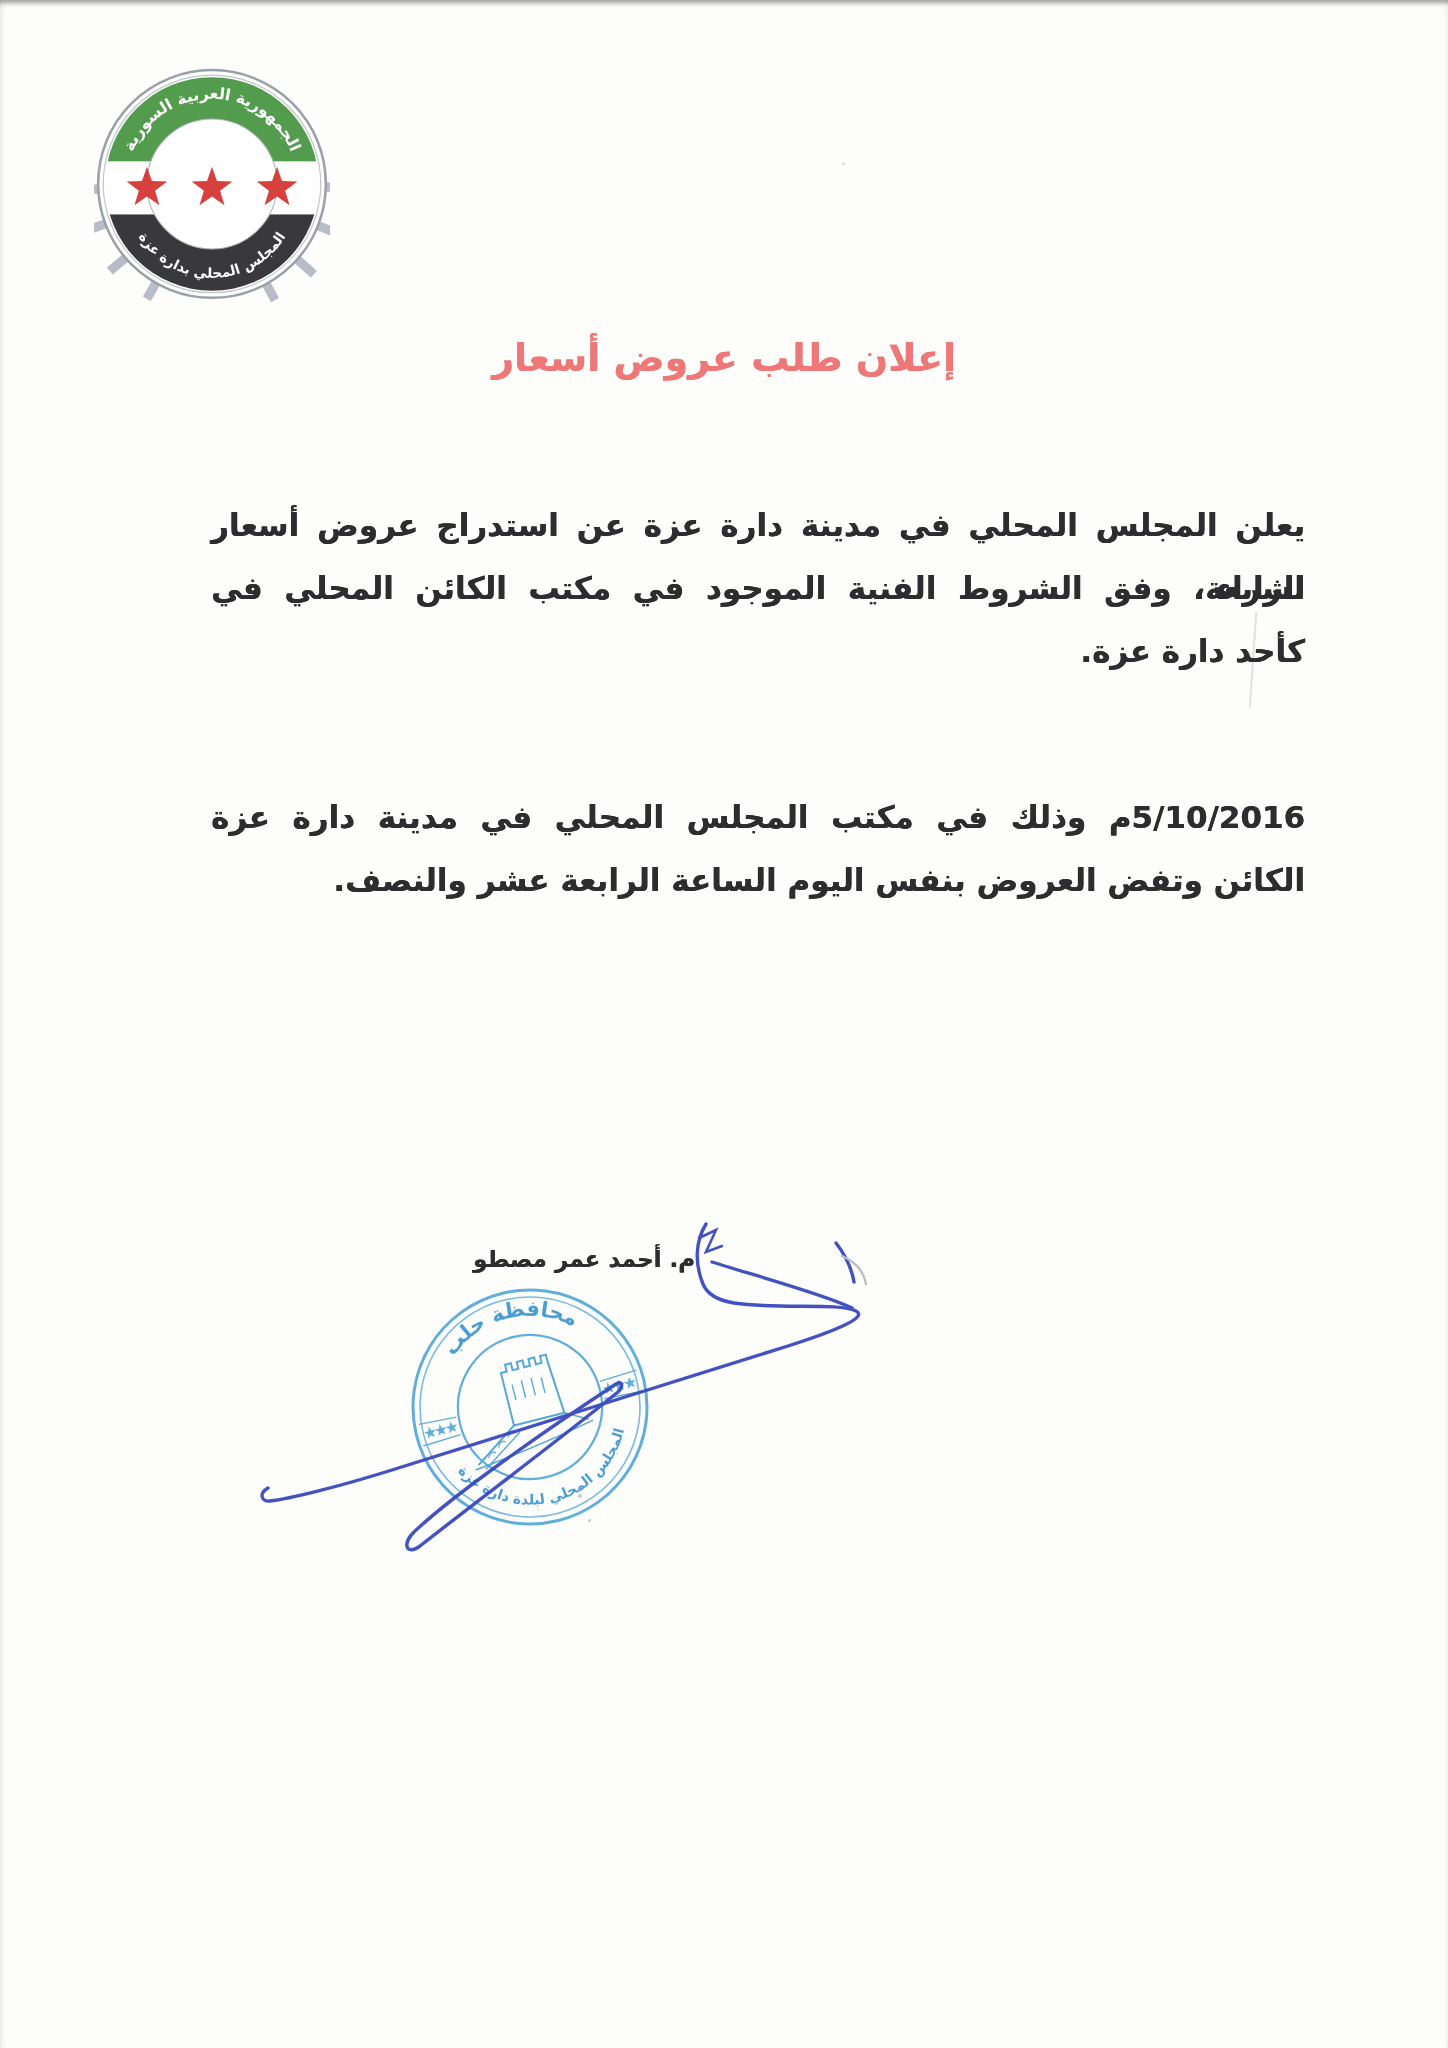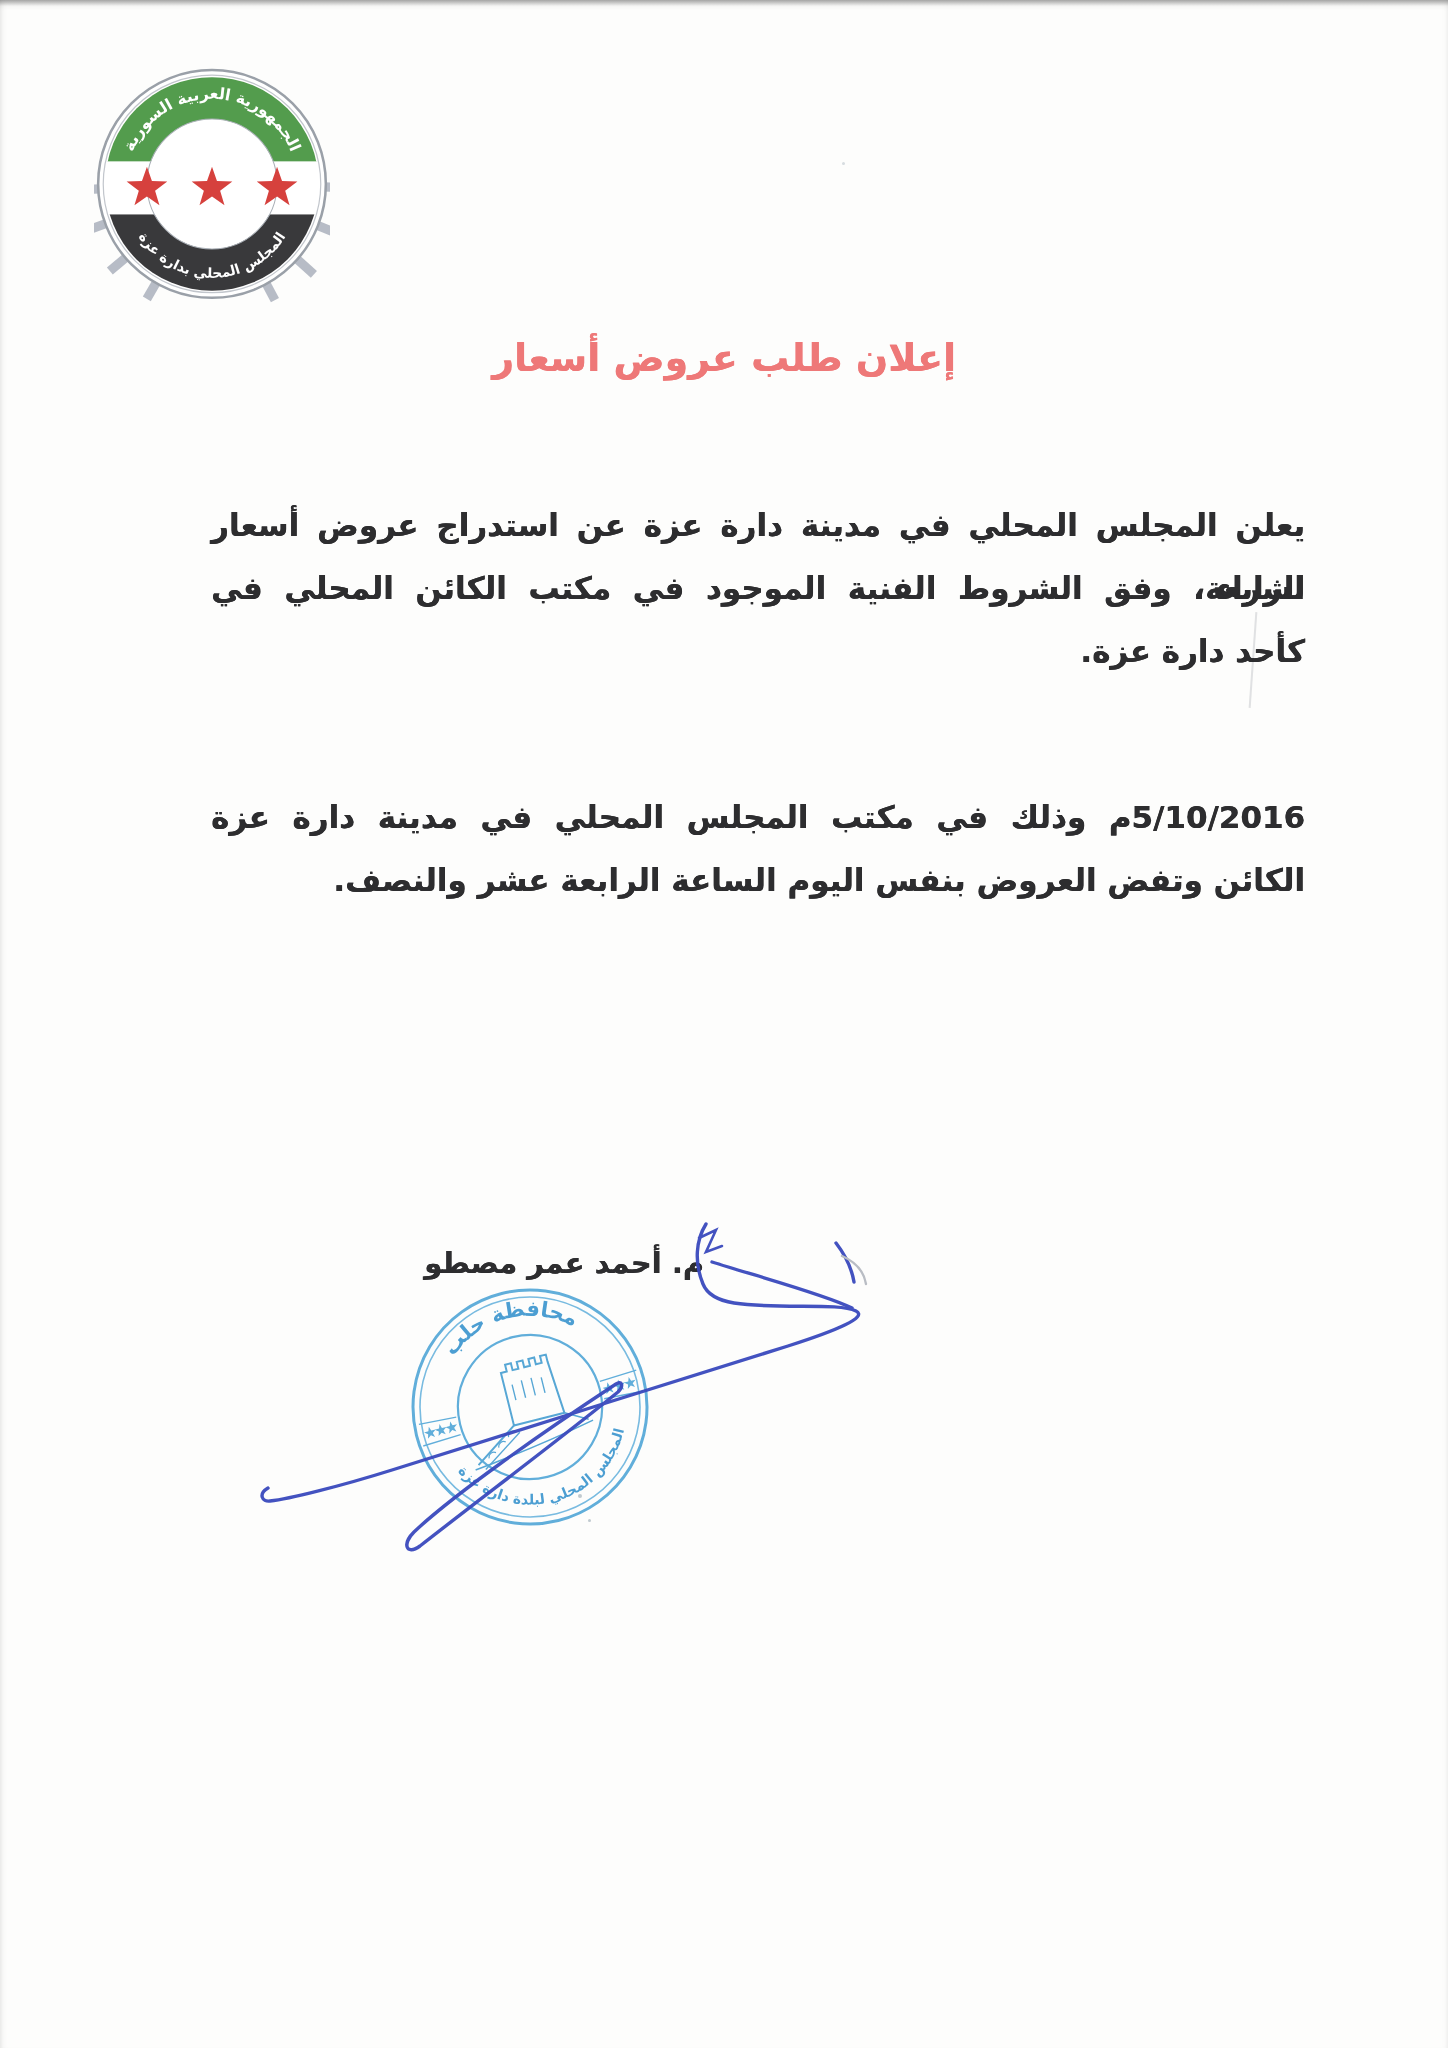--- a/index.html
+++ b/index.html
@@ -41,23 +41,23 @@
   .bline{height:63px;line-height:63px;text-align:justify;text-align-last:justify;}
   .bline.endline{text-align:right;text-align-last:right;}
 
   .sig-role{
     position:absolute;left:298px;top:1176px;width:520px;
     direction:rtl;text-align:center;
     font-size:30px;font-weight:700;color:#2d2d2f;
     text-shadow:.35px 0 0 currentColor;
   }
   .sig-name{
-    position:absolute;left:418px;top:1246px;width:292px;
+    position:absolute;left:438px;top:1246px;width:292px;
     direction:rtl;text-align:center;
-    font-size:29px;font-weight:700;color:#2d2d2f;
+    font-size:23px;font-weight:700;color:#2d2d2f;
     text-shadow:.35px 0 0 currentColor;
   }
 
   .stamp-wrap{position:absolute;left:394px;top:1271px;width:272px;height:272px;
     transform:rotate(-14deg);opacity:.92;}
   .sign-wrap{position:absolute;left:240px;top:1190px;width:680px;height:380px;}
 
   .logo-arc-text{fill:#ffffff;font-weight:700;font-family:"DejaVu Sans", sans-serif;}
   .stamp-arc-text{fill:#3e97cf;font-weight:700;font-family:"DejaVu Sans", sans-serif;}
 </style>

